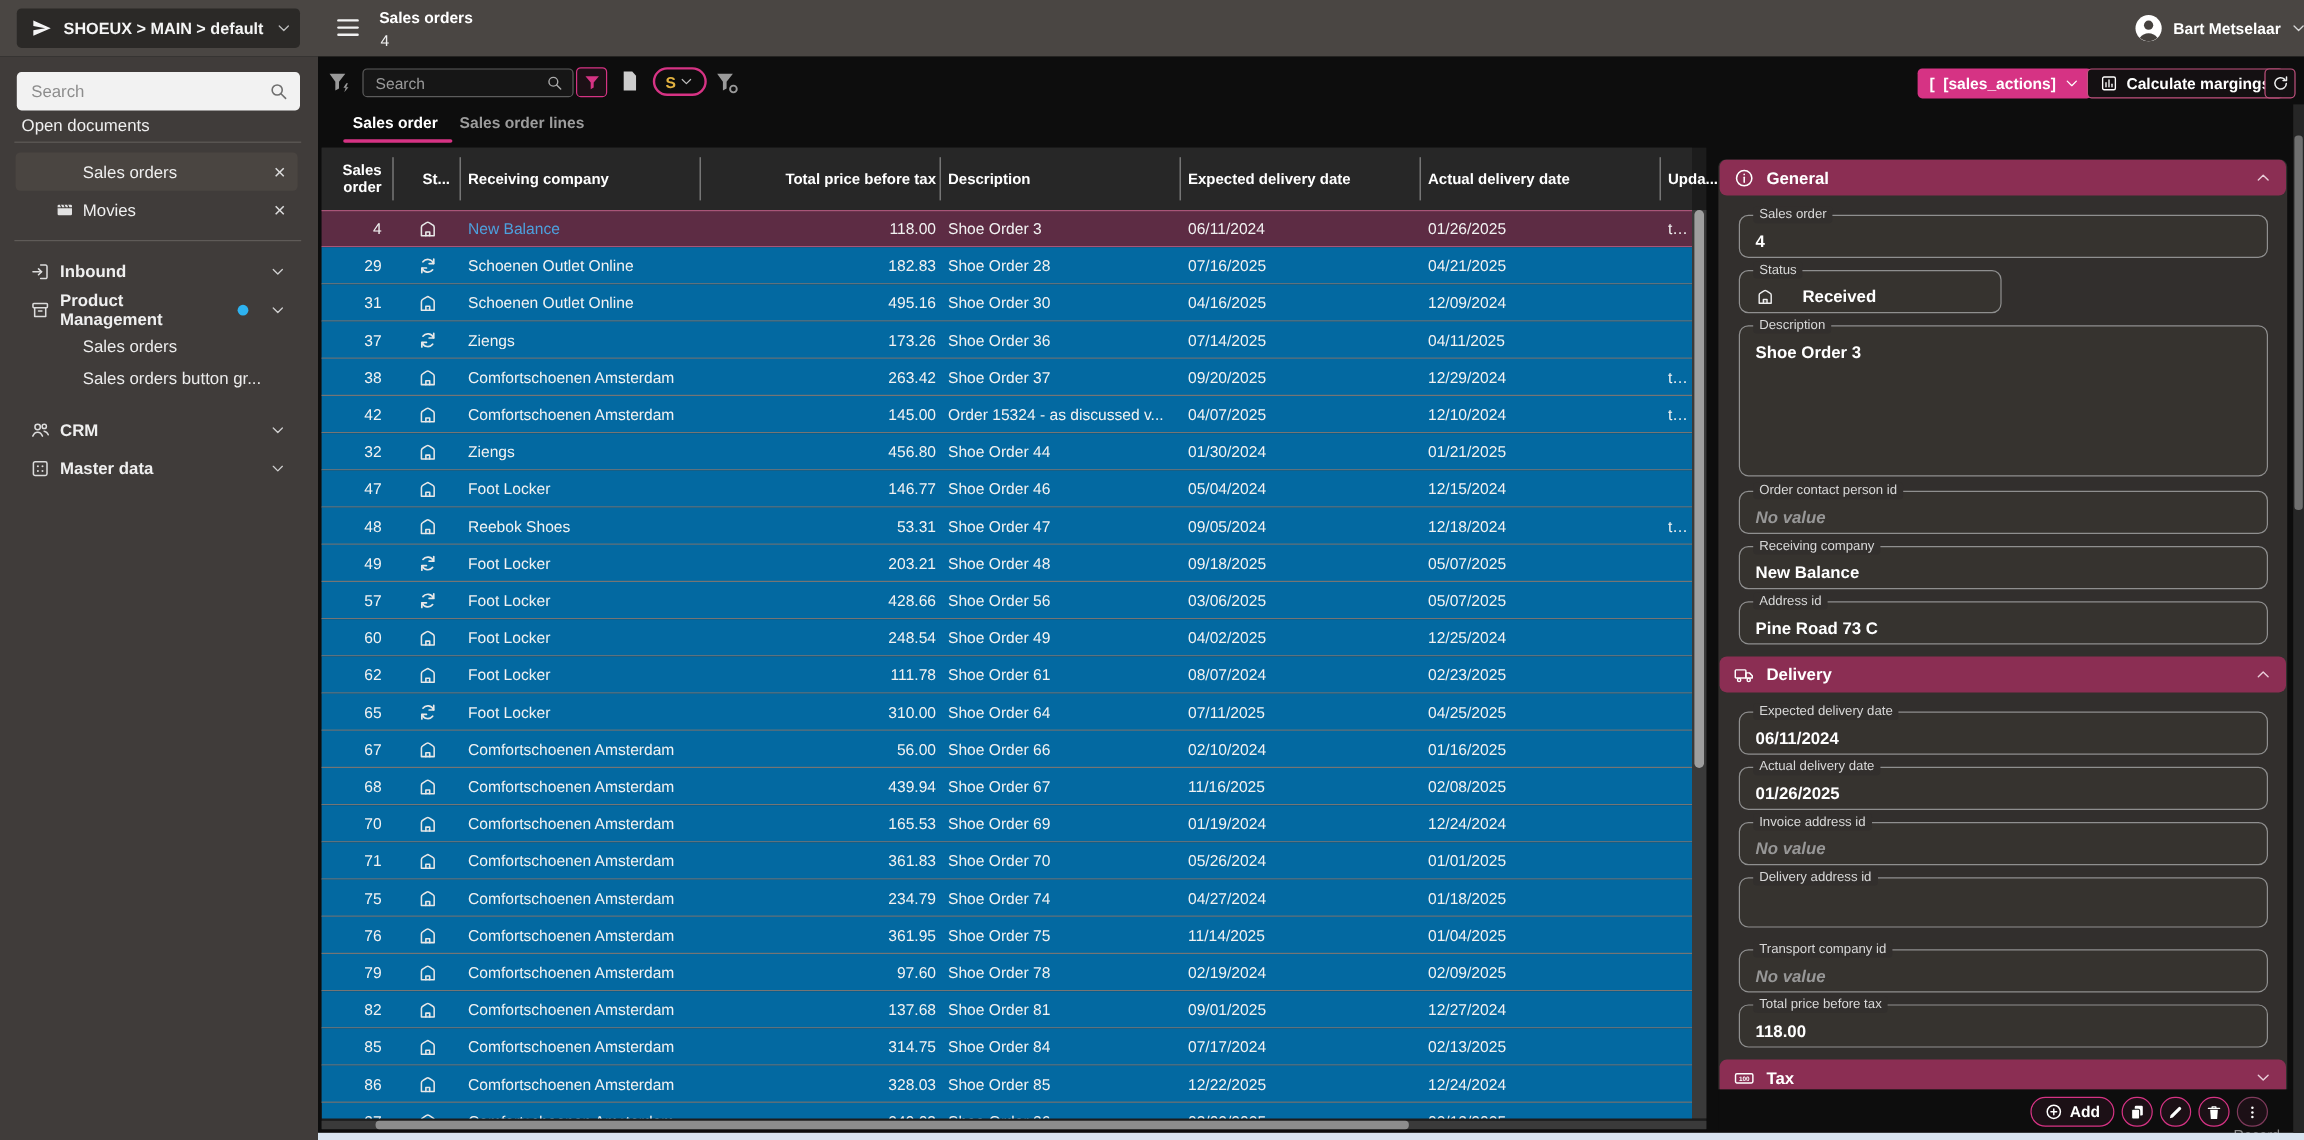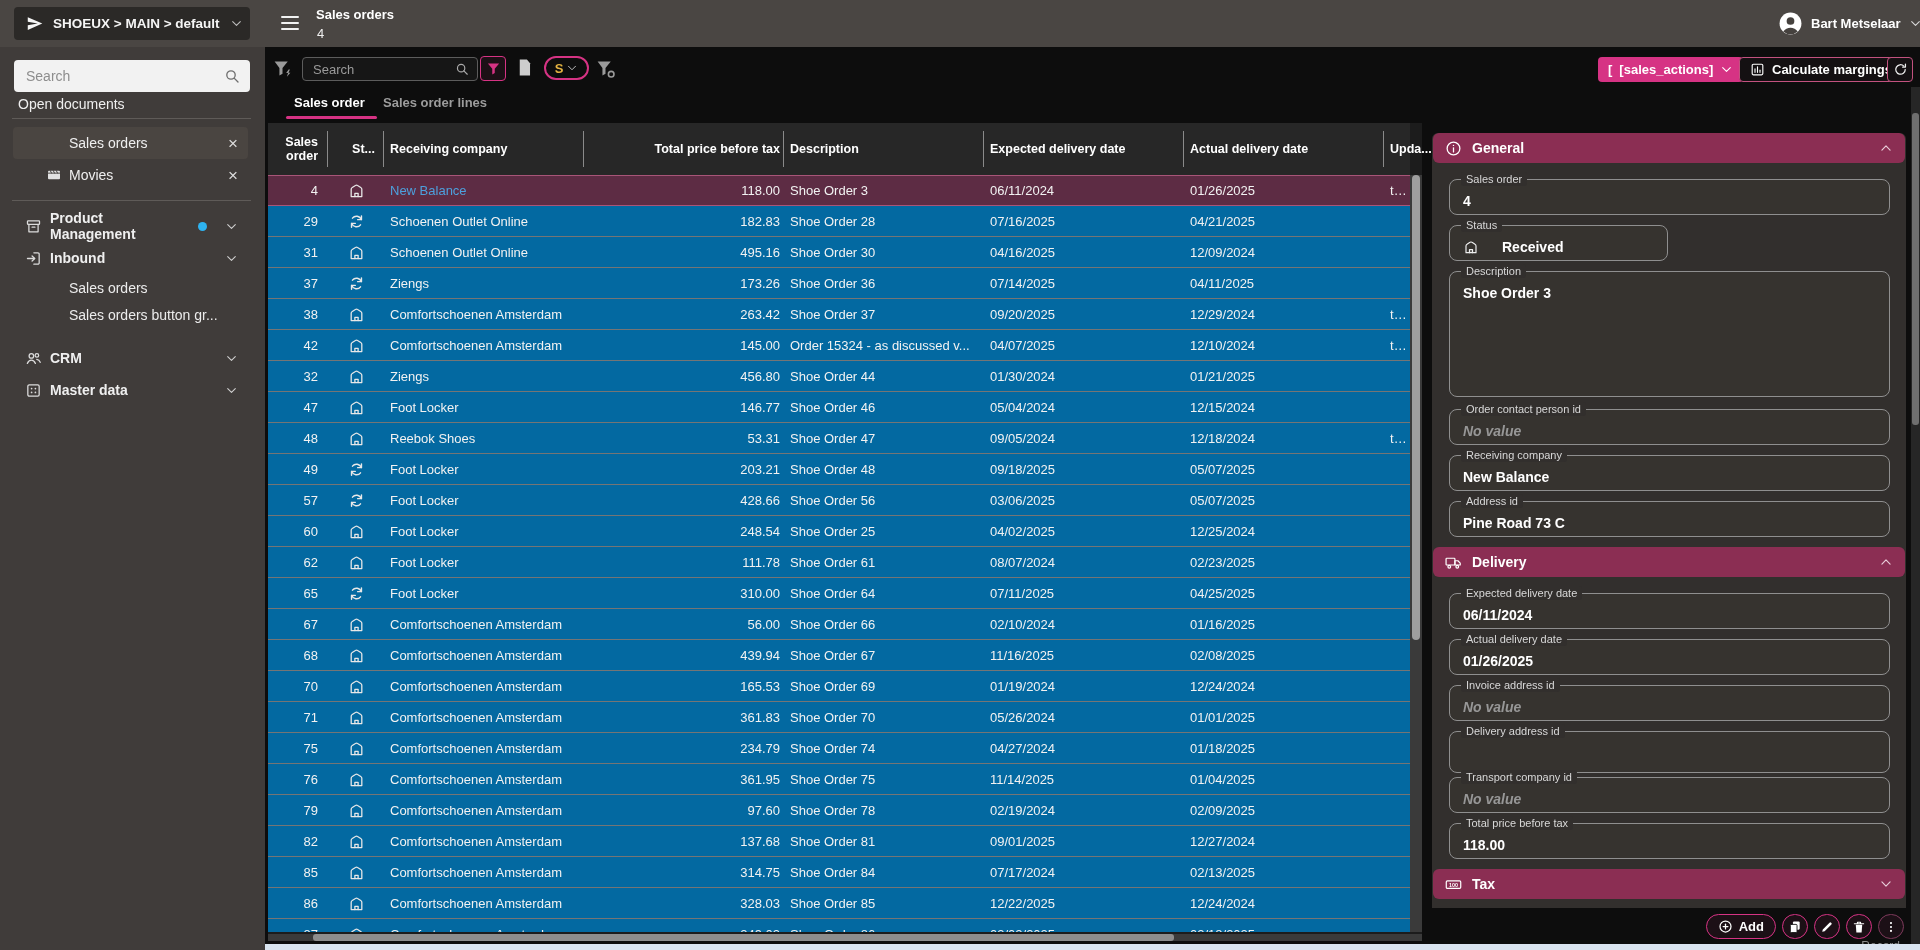--- a/index.html
+++ b/index.html
@@ -104,25 +104,25 @@
   .sec-h{height:30px;background:#8b2e53;border-radius:6px;margin:0 1px 16px 1px;display:flex;align-items:center;gap:10px;
          padding:0 12px;font-size:14px;font-weight:bold;color:#fff;cursor:pointer}
   .sec-h .chev{margin-left:auto;color:#e9cdd9}
   .sec-h.later{margin-top:7px}
   .fld{position:relative;border:1px solid #8f8f8f;border-radius:8px;height:36px;margin:0 16px 10px 17px;background:#36332f;cursor:text}
   .fld .lab{position:absolute;top:-8px;left:11px;font-size:11px;color:#d8d8d8;background:#322f2d;padding:1px 5px;border-radius:3px;white-space:nowrap}
   .fld .val{padding:13px 12px 0 13px;font-size:14px;font-weight:bold;color:#fff;white-space:nowrap;overflow:hidden}
   .fld.empty .val{color:#979797;font-style:italic}
   .fld.narrow{width:219px}
   .fld.tall{height:126px;margin-bottom:12px}
-  .fld.medium{height:42px;margin-bottom:4px}
+  .fld.medium{height:42px;margin-bottom:18px}
   .fld .statusline{display:flex;align-items:center;gap:23px}
   .fld .statusline .ic{color:#eee}
 
-  .pfooter{position:absolute;left:1167px;top:861px;width:478px;height:37px;background:#0d0d0d;display:flex;align-items:center;justify-content:flex-end;gap:6px;padding-right:6px}
+  .pfooter{position:absolute;left:1167px;top:861px;width:478px;height:37px;background:#0d0d0d;display:flex;align-items:center;justify-content:flex-end;gap:6px;padding-right:20px}
   .add-btn{height:25px;border:1.5px solid #d63384;border-radius:13px;display:flex;align-items:center;gap:6px;padding:0 11px;
            color:#fff;font-size:13px;font-weight:bold;cursor:pointer;background:#1c1016}
   .pbtn{width:26px;height:25px;border:1.5px solid #d63384;border-radius:13px;display:flex;align-items:center;justify-content:center;color:#fff;cursor:pointer;background:#1c1016}
   .pbtn.dim{border-color:#7e3a5b}
   .record{position:absolute;right:10px;top:31px;color:#8a8a8a;font-size:12px}
 
   .strip{position:absolute;left:0;top:897px;width:1655px;height:6px;background:#d9e4f0}
   .winsb{position:absolute;right:0;top:40px;width:9px;height:857px;background:#262626;cursor:pointer}
   .winthumb{position:absolute;left:1px;top:26px;width:7px;height:312px;background:#6f6f6f;border-radius:3px}
 </style>
@@ -194,42 +194,42 @@
         </span>
         <span>Movies</span>
         <span class="x">×</span>
       </div>
     </div>
   <div class="sb-hr" style="top:153px"></div>
   <div class="nav" id="nav">
       <div class="navrow">
         <span class="ic" style="width: 17px; height: 17px;">
           <svg viewBox="0 0 24 24" width="100%" height="100%" fill="none" stroke="currentColor" stroke-width="2" stroke-linecap="round" stroke-linejoin="round">
+            <path d="M12.5 4h5.8A1.7 1.7 0 0 1 20 5.7v12.6a1.7 1.7 0 0 1-1.7 1.7h-5.8" stroke-width="1.8"></path>
+            <line x1="3.5" y1="12" x2="13.5" y2="12" stroke-width="1.8"></line>
+            <polyline points="10,8.5 13.7,12 10,15.5" stroke-width="1.8"></polyline>
+          </svg>
+        </span>
+        <span>Inbound</span>
+        <span class="ic chev" style="width: 13px; height: 13px;">
+          <svg viewBox="0 0 24 24" width="100%" height="100%" fill="none" stroke="currentColor" stroke-width="2" stroke-linecap="round" stroke-linejoin="round">
+            <polyline points="5,8.5 12,15.5 19,8.5"></polyline>
+          </svg>
+        </span>
+      </div>
+      <div class="navrow">
+        <span class="ic" style="width: 17px; height: 17px;">
+          <svg viewBox="0 0 24 24" width="100%" height="100%" fill="none" stroke="currentColor" stroke-width="2" stroke-linecap="round" stroke-linejoin="round">
             <rect x="3.5" y="4" width="17" height="5" rx="1" stroke-width="1.8"></rect>
             <path d="M5.5 9v10.5h13V9" stroke-width="1.8"></path>
             <line x1="10" y1="13" x2="14" y2="13" stroke-width="1.8"></line>
           </svg>
         </span>
         <span>Product Management</span>
         <span class="dot"></span>
-        <span class="ic chev" style="width: 13px; height: 13px;">
-          <svg viewBox="0 0 24 24" width="100%" height="100%" fill="none" stroke="currentColor" stroke-width="2" stroke-linecap="round" stroke-linejoin="round">
-            <polyline points="5,8.5 12,15.5 19,8.5"></polyline>
-          </svg>
-        </span>
-      </div>
-      <div class="navrow">
-        <span class="ic" style="width: 17px; height: 17px;">
-          <svg viewBox="0 0 24 24" width="100%" height="100%" fill="none" stroke="currentColor" stroke-width="2" stroke-linecap="round" stroke-linejoin="round">
-            <path d="M12.5 4h5.8A1.7 1.7 0 0 1 20 5.7v12.6a1.7 1.7 0 0 1-1.7 1.7h-5.8" stroke-width="1.8"></path>
-            <line x1="3.5" y1="12" x2="13.5" y2="12" stroke-width="1.8"></line>
-            <polyline points="10,8.5 13.7,12 10,15.5" stroke-width="1.8"></polyline>
-          </svg>
-        </span>
-        <span>Inbound</span>
         <span class="ic chev" style="width: 13px; height: 13px;">
           <svg viewBox="0 0 24 24" width="100%" height="100%" fill="none" stroke="currentColor" stroke-width="2" stroke-linecap="round" stroke-linejoin="round">
             <polyline points="5,8.5 12,15.5 19,8.5"></polyline>
           </svg>
         </span>
       </div>
       <div class="subrow">
         <span>Sales orders</span>
       </div>
       <div class="subrow">
@@ -593,21 +593,21 @@
               <svg viewBox="0 0 24 24" width="100%" height="100%" fill="none" stroke="currentColor" stroke-width="2" stroke-linecap="round" stroke-linejoin="round">
                 <path d="M4.5 20.5V10.4c0-1.1.6-2.1 1.5-2.6l4.5-2.8c.9-.6 2.1-.6 3 0l4.5 2.8c.9.5 1.5 1.5 1.5 2.6v10.1Z" stroke-width="1.8"></path>
                 <path d="M9.7 20.5v-4.6h4.6v4.6" stroke-width="1.8"></path>
                 <circle cx="11" cy="18.6" r="0.4" fill="currentColor" stroke="none"></circle>
                 <circle cx="13" cy="18.6" r="0.4" fill="currentColor" stroke="none"></circle>
               </svg>
             </span>
           </div>
           <div class="cell c2 company">Foot Locker</div>
           <div class="cell c3">248.54</div>
-          <div class="cell c4">Shoe Order 25</div>
+          <div class="cell c4">Shoe Order 49</div>
           <div class="cell c5">04/02/2025</div>
           <div class="cell c6">12/25/2024</div>
           <div class="cell c7"></div>
         </div>
         <div class="trow grid">
           <div class="cell c0">62</div>
           <div class="cell st">
             <span class="ic" style="width: 17px; height: 17px;">
               <svg viewBox="0 0 24 24" width="100%" height="100%" fill="none" stroke="currentColor" stroke-width="2" stroke-linecap="round" stroke-linejoin="round">
                 <path d="M4.5 20.5V10.4c0-1.1.6-2.1 1.5-2.6l4.5-2.8c.9-.6 2.1-.6 3 0l4.5 2.8c.9.5 1.5 1.5 1.5 2.6v10.1Z" stroke-width="1.8"></path>

